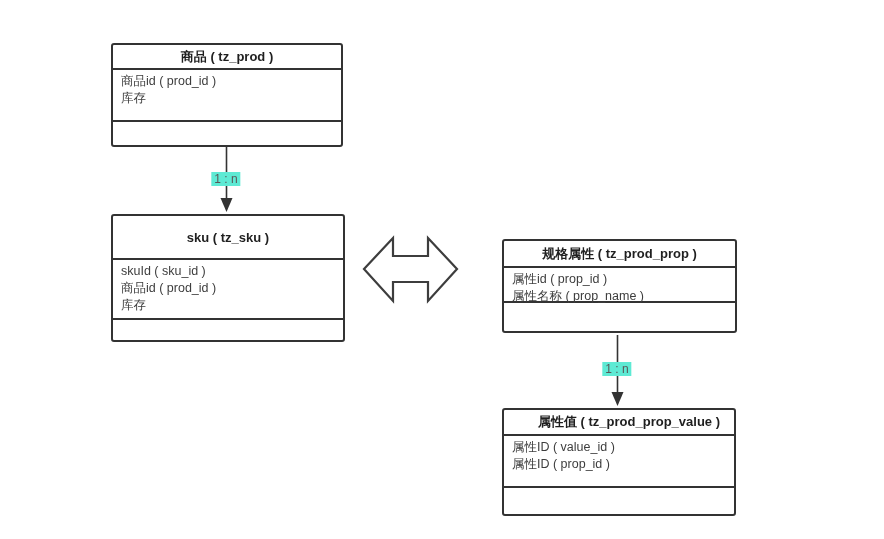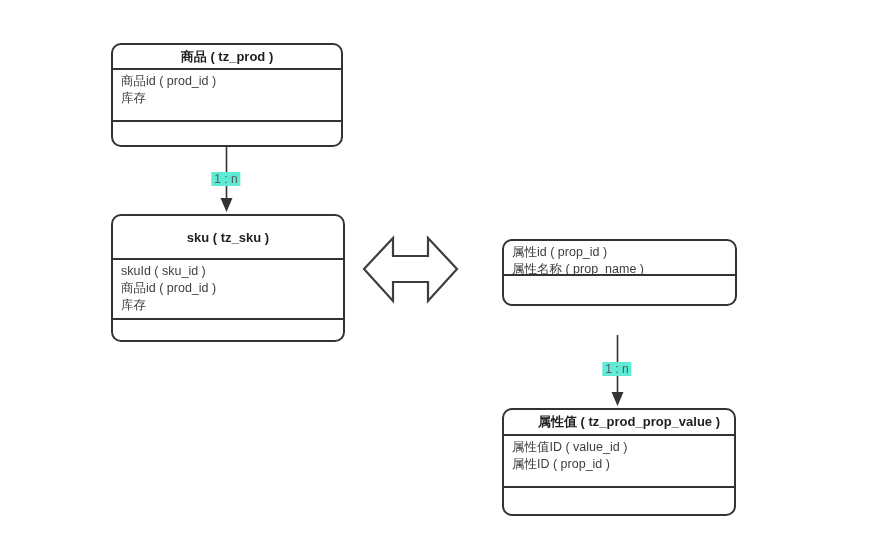--- a/index.html
+++ b/index.html
@@ -19,21 +19,21 @@
     position: absolute;
     left: 0; top: 0;
     width: 884px; height: 539px;
     pointer-events: none;
   }
   .etable {
     position: absolute;
     box-sizing: border-box;
     background: #ffffff;
     border: 2px solid #333333;
-    border-radius: 10px;
+    border-radius: 3px;
   }
   .etable .t-header {
     box-sizing: border-box;
     border-bottom: 2px solid #333333;
     font-weight: bold;
     font-size: 13px;
     color: #1f1f1f;
     text-align: center;
     display: flex;
     align-items: center;
@@ -100,31 +100,32 @@
     <div class="t-header" style="height:44px;">sku ( tz_sku )</div>
     <div class="t-fields" style="height:60px;">
       <div class="t-field">skuId ( sku_id )</div>
       <div class="t-field">商品id ( prod_id )</div>
       <div class="t-field">库存</div>
     </div>
     <div class="t-empty" style="height:20px;"></div>
   </div>
 
   <div class="etable" style="left:502px; top:239px; width:235px;">
+    <div class="t-header" style="height:27px;">规格属性 ( tz_prod_prop )</div>
     <div class="t-fields" style="height:35px;">
       <div class="t-field">属性id ( prop_id )</div>
       <div class="t-field">属性名称 ( prop_name )</div>
     </div>
     <div class="t-empty" style="height:28px;"></div>
   </div>
 
   <div class="rel-label" style="left:617px; top:369px;">1 : n</div>
 
   <div class="etable" style="left:502px; top:408px; width:234px;">
     <div class="t-header" style="height:26px;padding-left:20px;">属性值 ( tz_prod_prop_value )</div>
     <div class="t-fields" style="height:52px;">
-      <div class="t-field">属性值ID ( value_id )</div>
+      <div class="t-field">属性ID ( value_id )</div>
       <div class="t-field">属性ID ( prop_id )</div>
     </div>
     <div class="t-empty" style="height:26px;"></div>
   </div>
 
 </div>
 
 </body></html>

